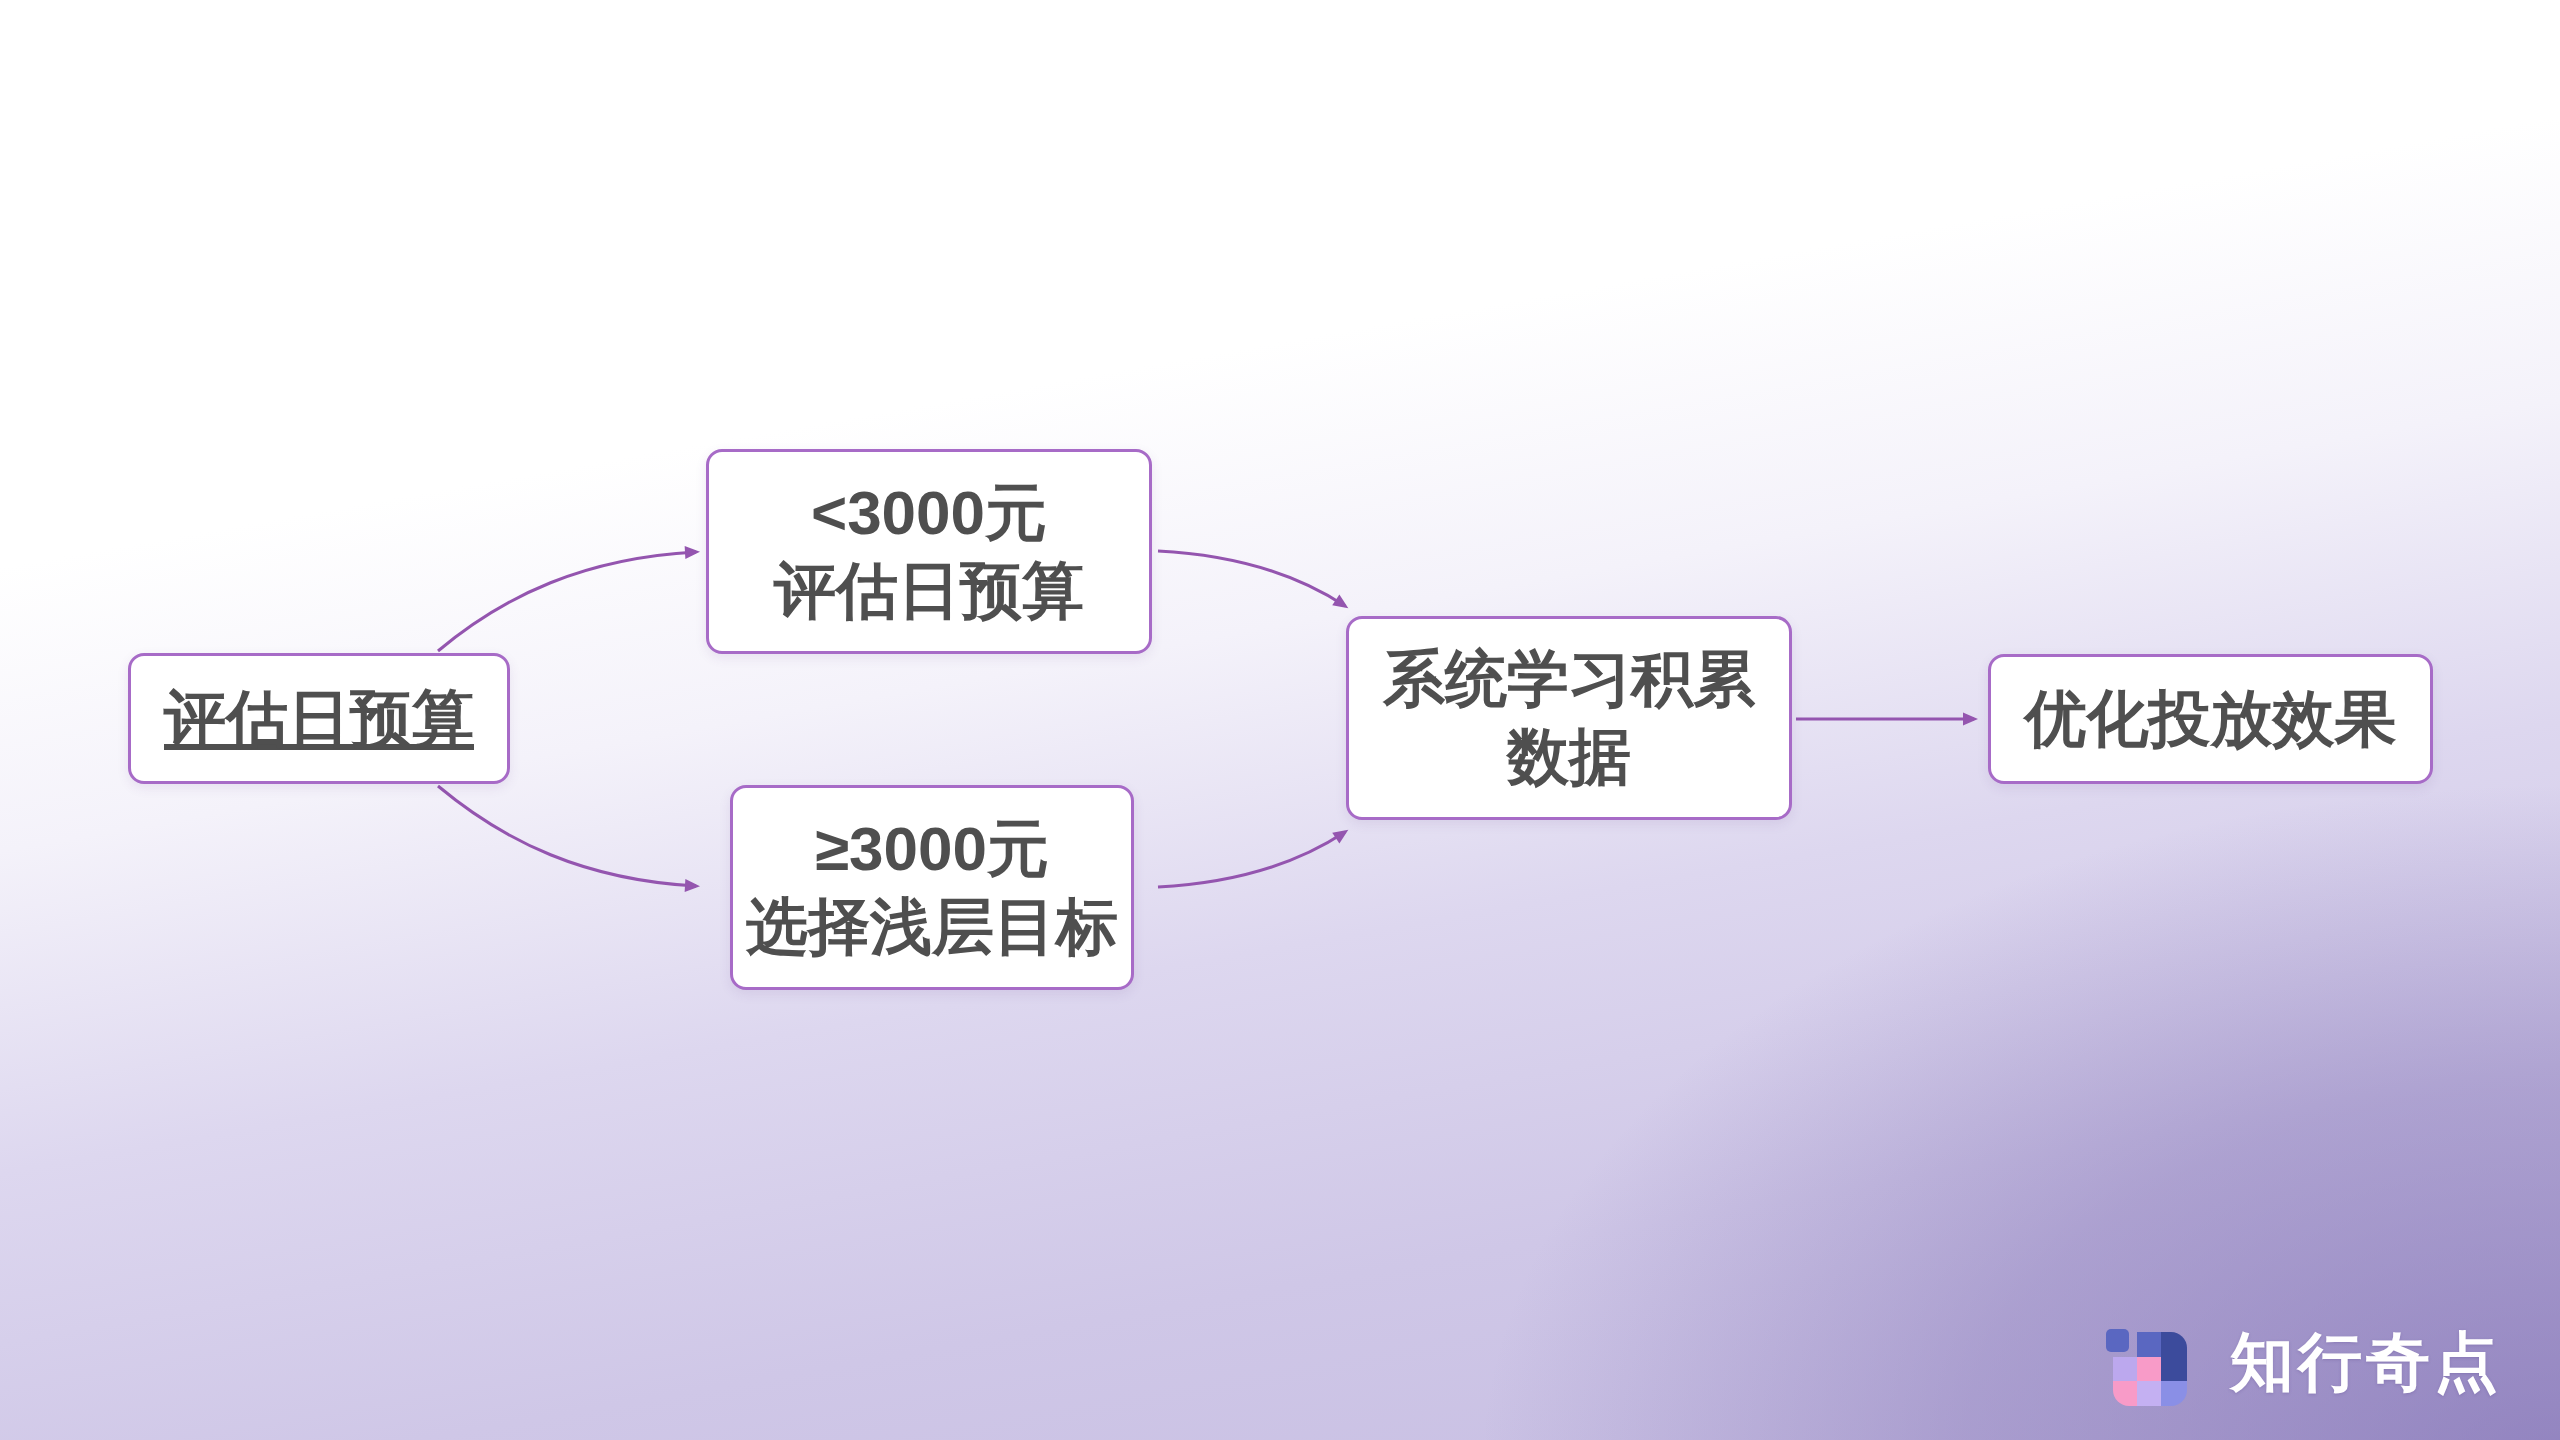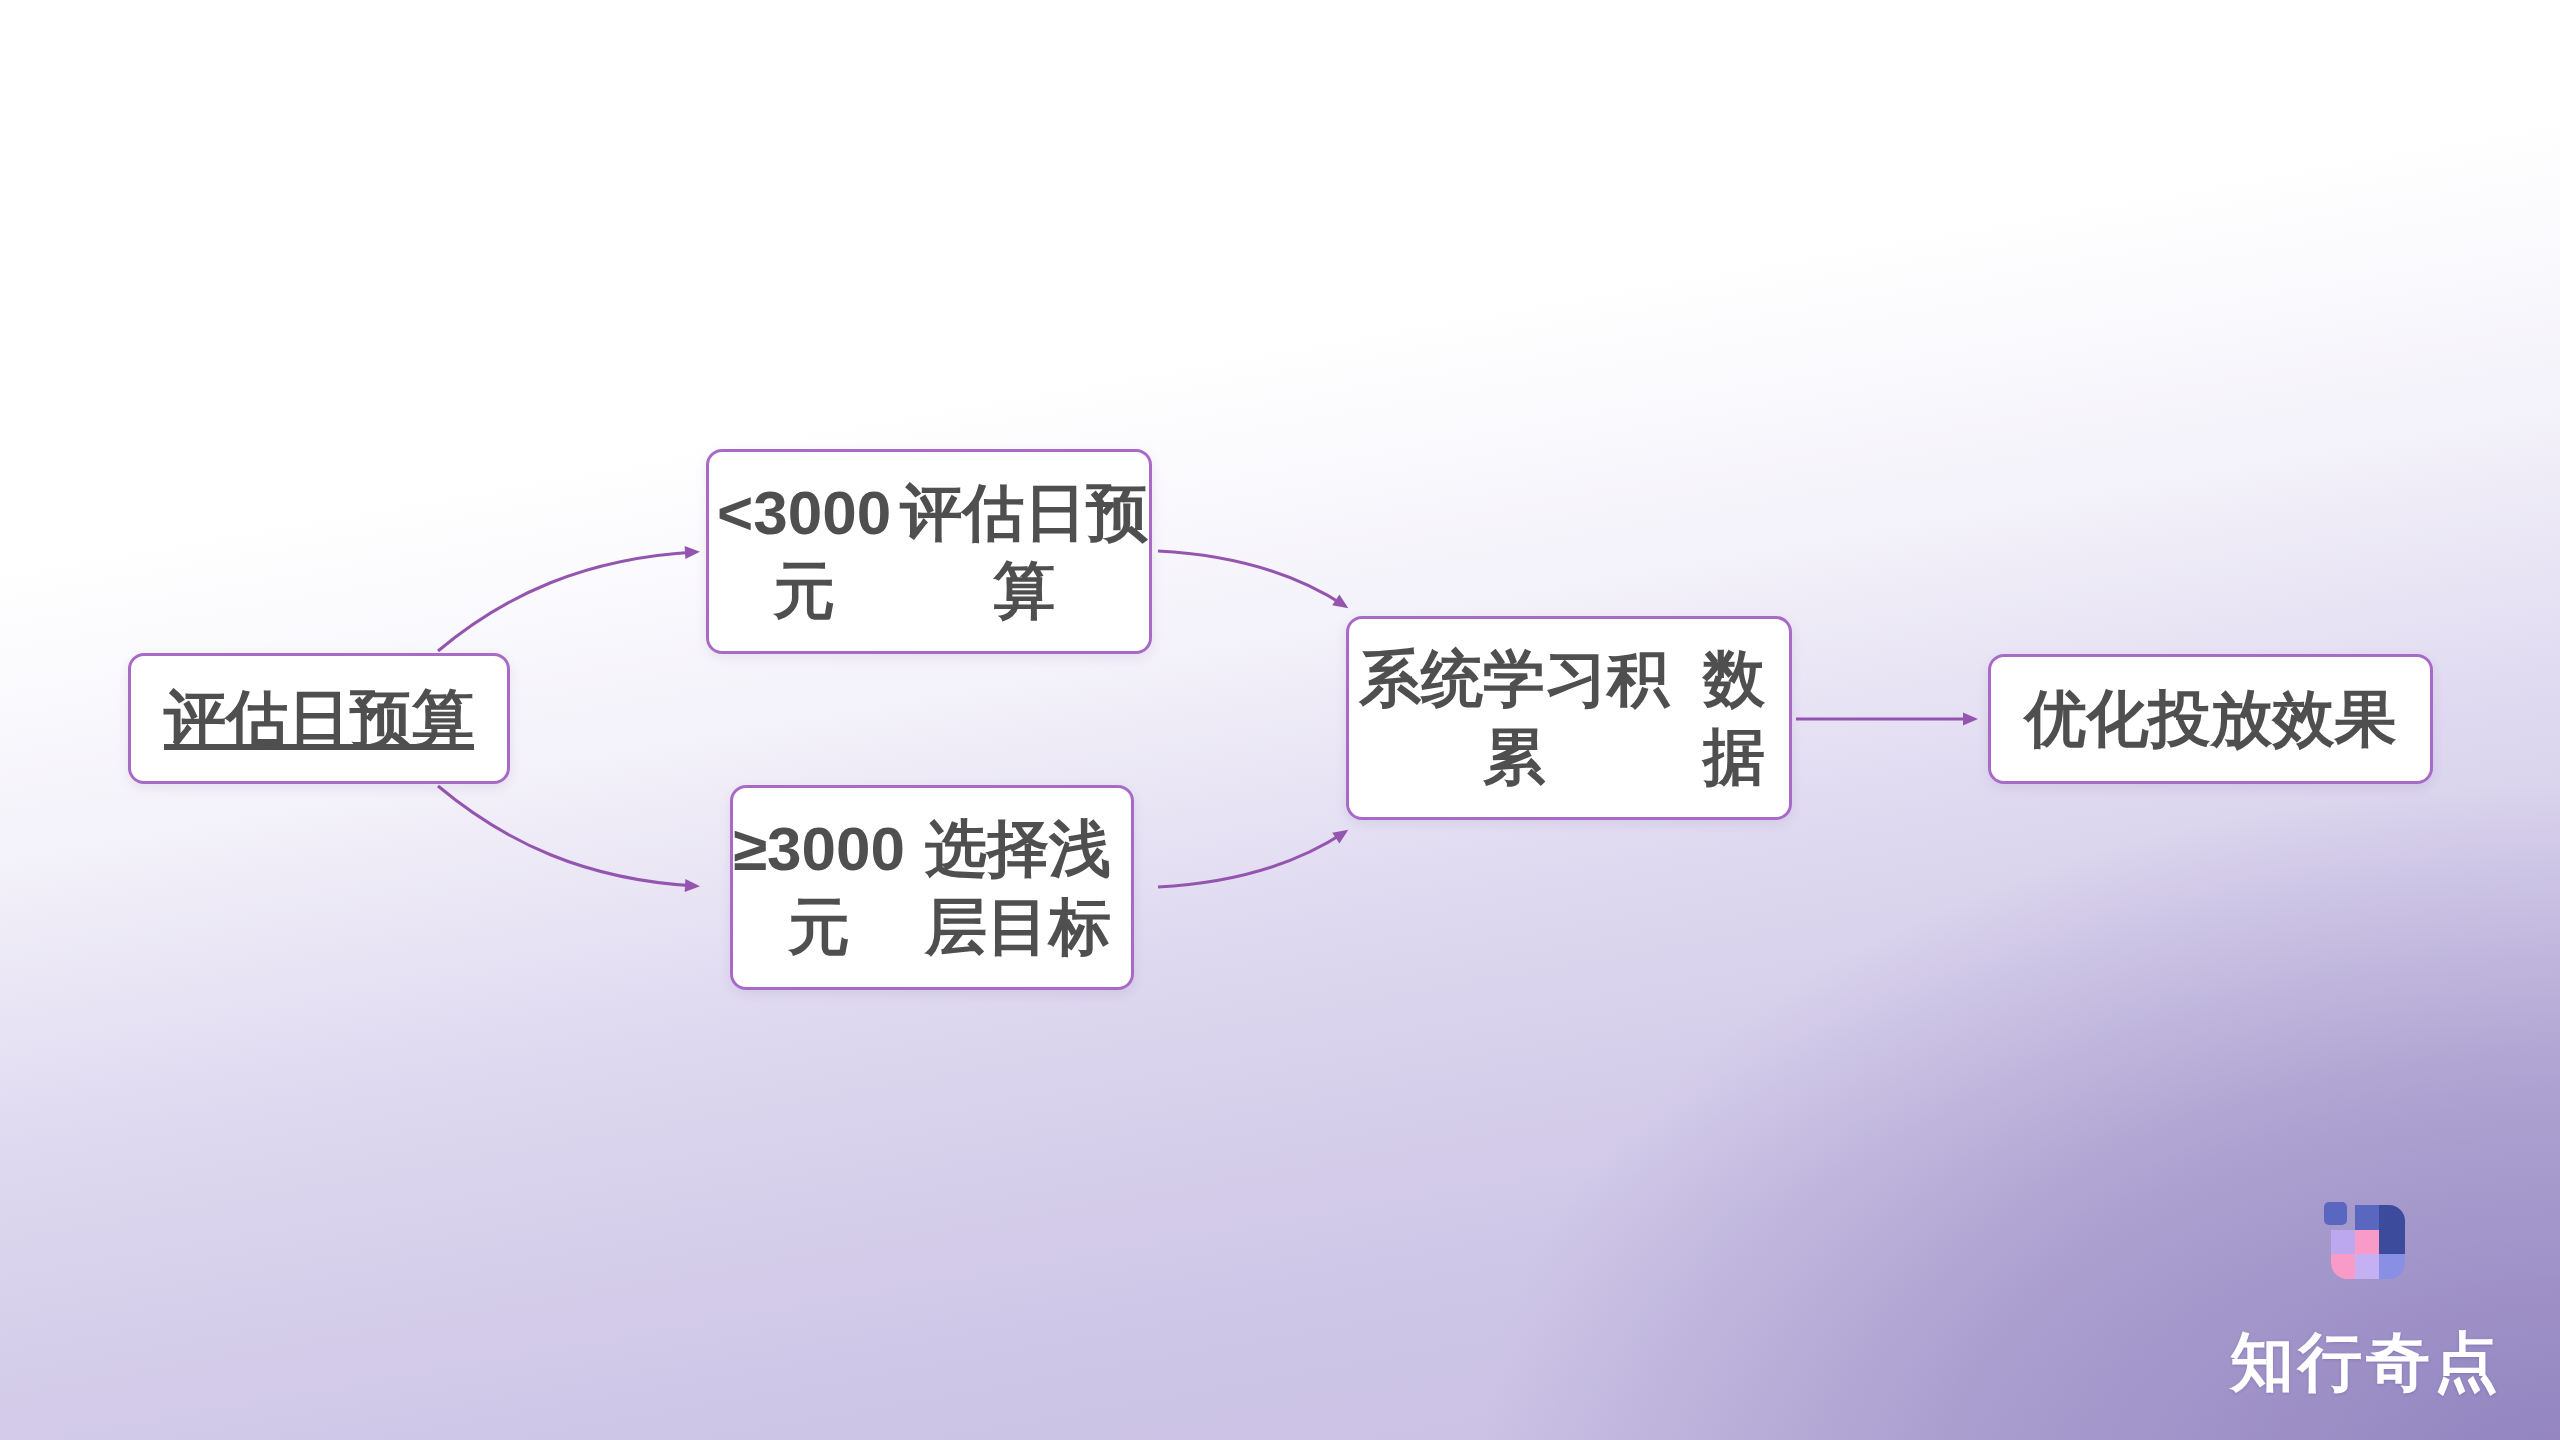--- a/index.html
+++ b/index.html
@@ -30,43 +30,42 @@
     stroke-width:3;
   }
   #arrowhead-shape{fill:var(--edge,#9455AF);}
   .node{
     position:absolute;
     box-sizing:border-box;
     background:var(--node-fill,#ffffff);
     border:3px solid var(--node-border,#A76BC7);
     border-radius:16px;
     display:flex;
-    flex-direction:row;
+    flex-direction:column;
     align-items:center;
     justify-content:center;
     color:var(--node-text,#4F4F4F);
     font-size:62px;
     font-weight:bold;
     line-height:78px;
     text-align:center;
     box-shadow:0 4px 12px rgba(100,60,140,0.10);
   }
   #n-assess  {left:128px;  top:653px; width:382px; height:131px;text-decoration:underline;}
   #n-under   {left:706px;  top:449px; width:446px; height:205px;}
   #n-over    {left:706px;  top:785px; width:404px; height:205px;margin-left:24px;}
   #n-learn   {left:1346px; top:616px; width:446px; height:204px;}
   #n-optimize{left:1988px; top:654px; width:445px; height:130px;}
   .node .line{display:block;}
   #logo{
     position:absolute;
     right:58px; bottom:34px;
     display:flex;
-    align-items:center;
+    align-items:flex-end;
     gap:40px;
-    flex-direction:column;
   }
   .logo-mark{width:84px;height:80px;display:block;}
   .c-indigo{fill:var(--icon-indigo,#5A67C1);}
   .c-navy{fill:var(--icon-navy,#3C4B9C);}
   .c-lavender{fill:var(--icon-lavender,#BCA8EE);}
   .c-lavender2{fill:var(--icon-lavender2,#C4B0F2);}
   .c-pink{fill:var(--icon-pink,#F89BC8);}
   .c-peri{fill:var(--icon-periwinkle,#8A8FE6);}
   .logo-text{
     color:var(--logo-text,#ffffff);

